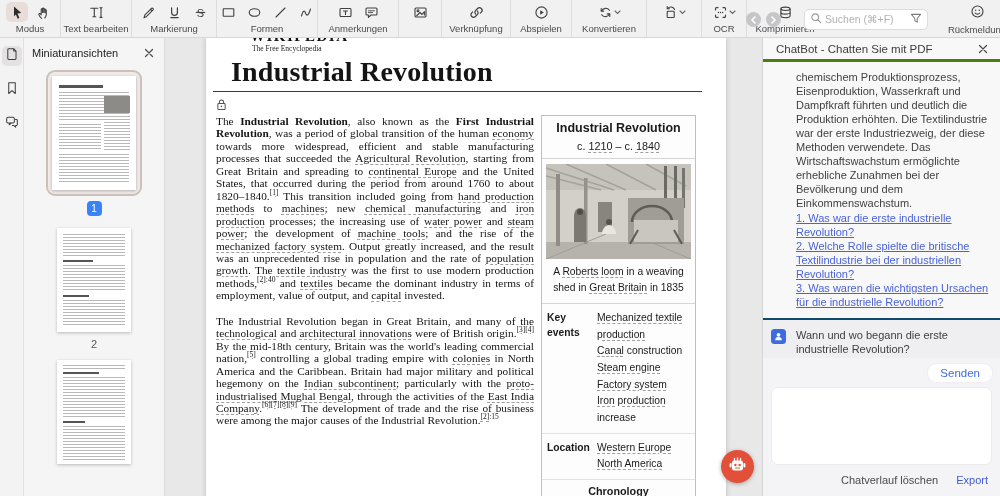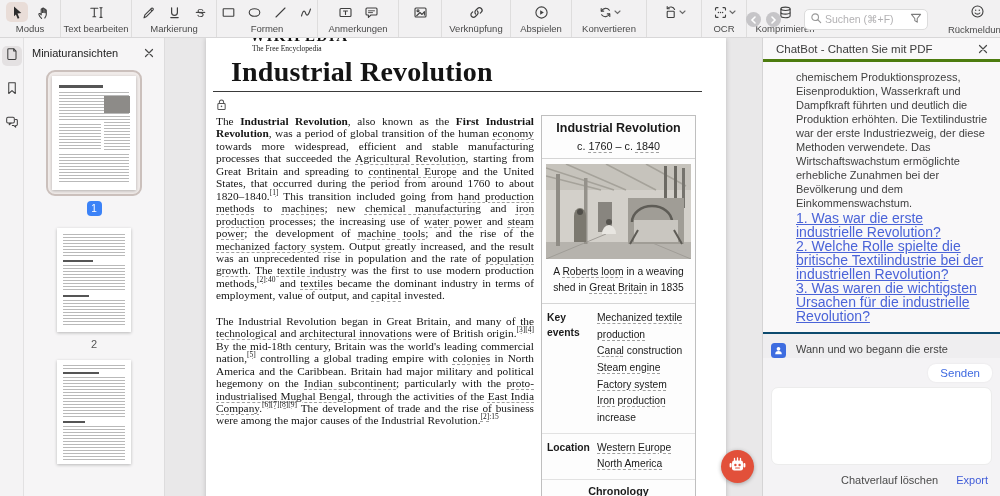--- a/index.html
+++ b/index.html
@@ -93,21 +93,21 @@
   #chat-history{height:296px;overflow:hidden;flex:none;}
   .msg{display:flex;padding:8px 10px 9px 8px;border-bottom:2px solid #0c4a6e;}
   .msg.cont{padding-left:33px;border-top:none;}
   .msg.user{background:#efeef0;}
   .avatar{width:15px;height:15px;border-radius:3.5px;flex:none;margin-right:10px;margin-top:1px;
     display:flex;align-items:center;justify-content:center;}
   .avatar.user{background:#3d6ce0;}
   .mbody{flex:1;min-width:0;}
   .mtext{font-size:11px;line-height:14px;color:#3f3f3f;}
   .mlinks{margin-top:1px;}
-  .mlink{display:block;font-size:14px;line-height:14px;color:#4a63d8;text-decoration:underline;cursor:pointer;}
+  .mlink{display:block;font-size:11px;line-height:14px;color:#4a63d8;text-decoration:underline;cursor:pointer;}
   
   #composer{flex:1;background:#f4f3f5;padding:6px 8px 0;display:flex;flex-direction:column;}
   #send-row{display:flex;justify-content:flex-end;margin-bottom:5px;}
   #send-btn{background:#fff;border-radius:8px;padding:3px 12px;font-size:11.5px;color:#3f6ae0;box-shadow:0 0 2px rgba(0,0,0,.08);}
   #chat-input{width:100%;height:78px;background:#fff;border:1px solid #ececec;border-radius:7px;
     resize:none;outline:none;font-size:11px;padding:6px;font-family:"Liberation Sans",sans-serif;}
   #chat-footer{display:flex;justify-content:flex-end;align-items:center;gap:18px;padding:9px 4px;}
   #clear-btn{font-size:11px;color:#4a4a4a;}
   #export-btn{font-size:11px;color:#3f5bd8;}
 
@@ -492,21 +492,21 @@
         </div>
 
         <div class="page-cols">
           <div id="textcol">
               <p><span>The </span><span class="b">Industrial Revolution</span><span>, also known as the </span><span class="b">First Industrial Revolution</span><span>, was a period of global transition of the human </span><span class="wlink">economy</span><span> towards more widespread, efficient and stable manufacturing processes that succeeded the </span><span class="wlink">Agricultural Revolution</span><span>, starting from Great Britain and spreading to </span><span class="wlink">continental Europe</span><span> and the United States, that occurred during the period from around 1760 to about 1820–1840.</span><sup class="ref">[1]</sup><span> This transition included going from </span><span class="wlink">hand production methods</span><span> to </span><span class="wlink">machines</span><span>; new </span><span class="wlink">chemical manufacturing</span><span> and </span><span class="wlink">iron production</span><span> processes; the increasing use of </span><span class="wlink">water power</span><span> and </span><span class="wlink">steam power</span><span>; the development of </span><span class="wlink">machine tools</span><span>; and the rise of the </span><span class="wlink">mechanized factory system</span><span>. Output greatly increased, and the result was an unprecedented rise in population and the rate of </span><span class="wlink">population growth</span><span>. The </span><span class="wlink">textile industry</span><span> was the first to use modern production methods,</span><sup class="ref">[2]</sup><sup class="refplain">:40</sup><span> and </span><span class="wlink">textiles</span><span> became the dominant industry in terms of employment, value of output, and </span><span class="wlink">capital</span><span> invested.</span></p>
               <p><span>The Industrial Revolution began in Great Britain, and many of the </span><span class="wlink">technological</span><span> and </span><span class="wlink">architectural innovations</span><span> were of British origin.</span><sup class="ref">[3][4]</sup><span> By the mid-18th century, Britain was the world's leading commercial nation,</span><sup class="ref">[5]</sup><span> controlling a global trading empire with </span><span class="wlink">colonies</span><span> in North America and the Caribbean. Britain had major military and political hegemony on the </span><span class="wlink">Indian subcontinent</span><span>; particularly with the </span><span class="wlink">proto-industrialised</span><span> </span><span class="wlink">Mughal Bengal</span><span>, through the activities of the </span><span class="wlink">East India Company</span><span>.</span><sup class="ref">[6][7][8][9]</sup><span> The development of trade and the rise of business were among the major causes of the Industrial Revolution.</span><sup class="ref">[2]</sup><sup class="refplain">:15</sup></p>
             </div>
 
           <div id="infobox">
             <div id="ib-title">Industrial Revolution</div>
-            <div id="ib-subtitle"><span>c. </span><span class="wlink">1760</span><span> – c. </span><span class="wlink">1840</span></div>
+            <div id="ib-subtitle"><span>c. </span><span class="wlink">1210</span><span> – c. </span><span class="wlink">1840</span></div>
             <svg id="ib-img" width="145" height="95" viewBox="0 0 145 95">
               <rect width="145" height="95" fill="#d3d0ca"></rect>
               <rect y="0" width="145" height="26" fill="#c6c3bc"></rect>
               <path d="M0 4 L68 26 M0 12 L55 26 M20 0 L80 26 M60 0 L110 26 M100 0 L140 22" stroke="#a5a29a" stroke-width="1.5" fill="none"></path>
               <rect x="0" y="78" width="145" height="17" fill="#b6b3ad"></rect>
               <path d="M0 95 L60 70 M145 95 L85 70" stroke="#a09d97" stroke-width="1" fill="none"></path>
               <rect x="10" y="10" width="4" height="72" fill="#8f8c85"></rect>
               <rect x="38" y="14" width="3.5" height="66" fill="#95928b"></rect>
               <rect x="118" y="2" width="3" height="40" fill="#6b6963"></rect>
               <rect x="128" y="2" width="3" height="42" fill="#6b6963"></rect>

